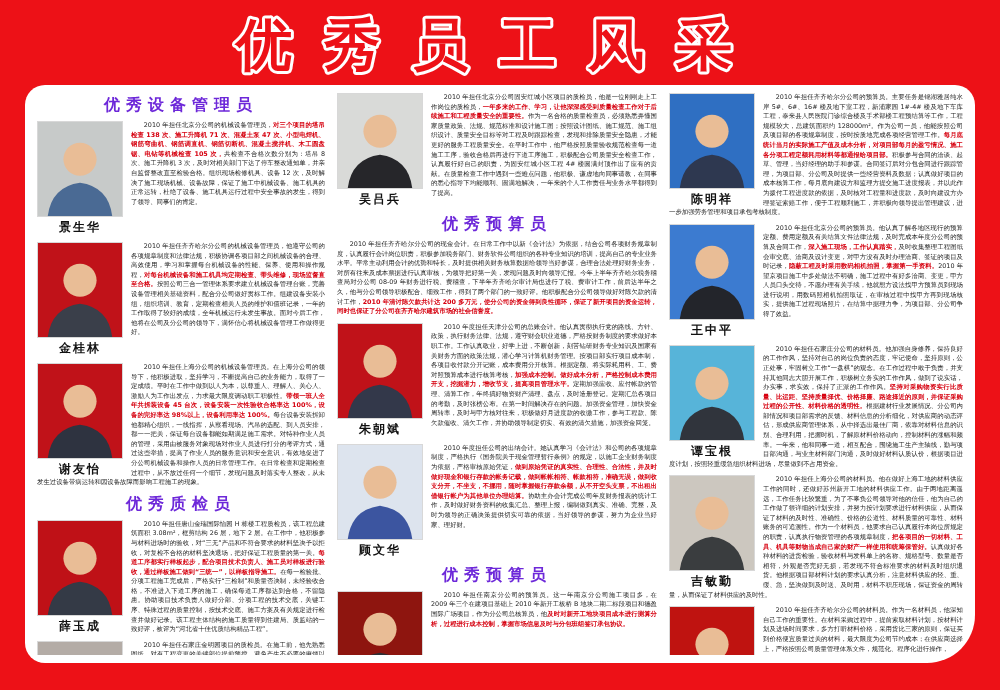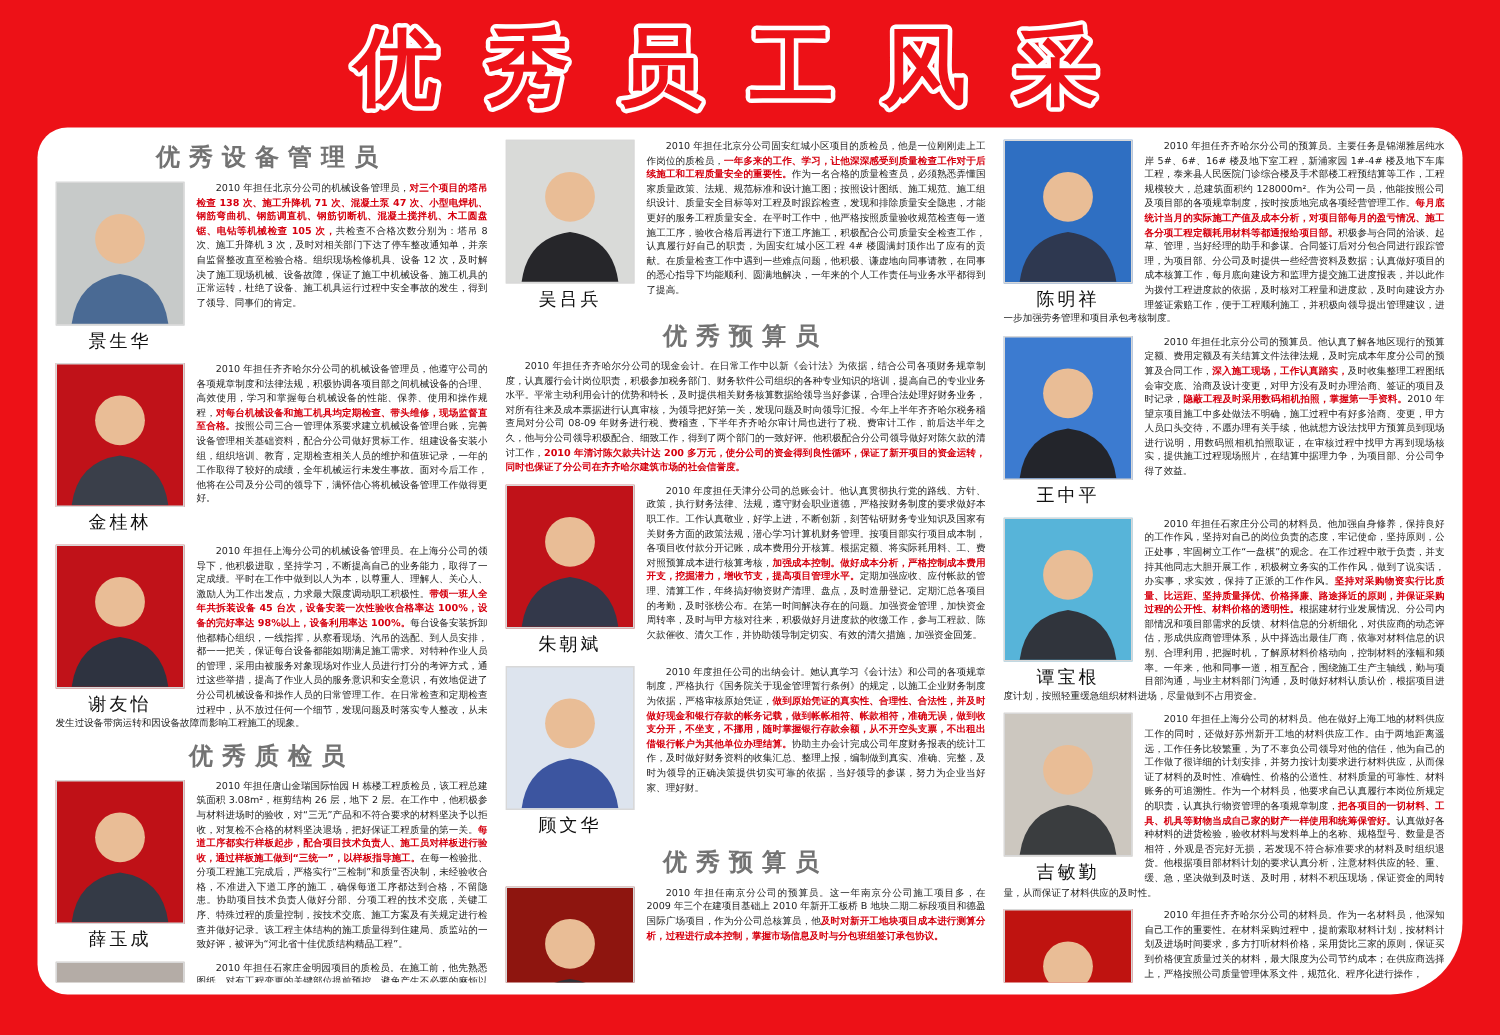--- a/index.html
+++ b/index.html
@@ -6,26 +6,26 @@
   body{width:1000px;height:690px;overflow:hidden;background:#ed1117;font-family:"DejaVu Sans","Liberation Sans",sans-serif;}
   .poster{position:relative;width:1000px;height:690px;background:#ed1117;}
   .title-band{position:absolute;left:0;top:0;width:1000px;height:62px;}
   .panel{position:absolute;left:25px;top:85px;width:950px;height:578px;background:#ffffff;
          border-radius:20px 20px 48px 20px;overflow:hidden;box-sizing:border-box;padding:8px 12px;}
   .cols{display:flex;justify-content:space-between;align-items:flex-start;height:100%;}
   .col{overflow:hidden;height:100%;}
   .col-0{width:288px;}
   .col-1{width:320px;}
   .col-2{width:294px;}
-  .sec-heading{color:#737373;font-weight:bold;font-size:16px;letter-spacing:6px;text-align:center;margin:2px 0 5px 0;white-space:nowrap;}
+  .sec-heading{color:#6d28d9;font-weight:bold;font-size:16px;letter-spacing:6px;text-align:center;margin:2px 0 5px 0;white-space:nowrap;}
   .person{overflow:hidden;margin-bottom:6px;}
   .photo-wrap{float:left;width:86px;margin-right:8px;}
   .photo{width:86px;height:96px;position:relative;overflow:hidden;border:1px solid #d8d8d8;box-sizing:border-box;}
   .photo svg{position:absolute;left:0;top:0;width:100%;height:100%;}
-  .pname{font-size:12px;font-weight:normal;color:#111;text-align:center;letter-spacing:2px;margin-top:2px;}
+  .pname{font-size:12px;font-weight:bold;color:#111;text-align:center;letter-spacing:2px;margin-top:2px;}
   .bio{font-size:6.4px;line-height:9.6px;color:#1c1c1c;text-align:justify;text-indent:2em;}
   .bio .em{color:#d6000f;font-weight:bold;}
 </style>
 </head>
 <body>
 
 <div class="poster">
   <div class="title-band">
     <svg width="1000" height="85" viewBox="0 0 1000 85">
       <text x="500" y="64" text-anchor="middle" font-size="56" font-weight="bold" letter-spacing="32" fill="#ed1117" stroke="#ffffff" stroke-width="6" stroke-linejoin="round" paint-order="stroke">优秀员工风采</text>

